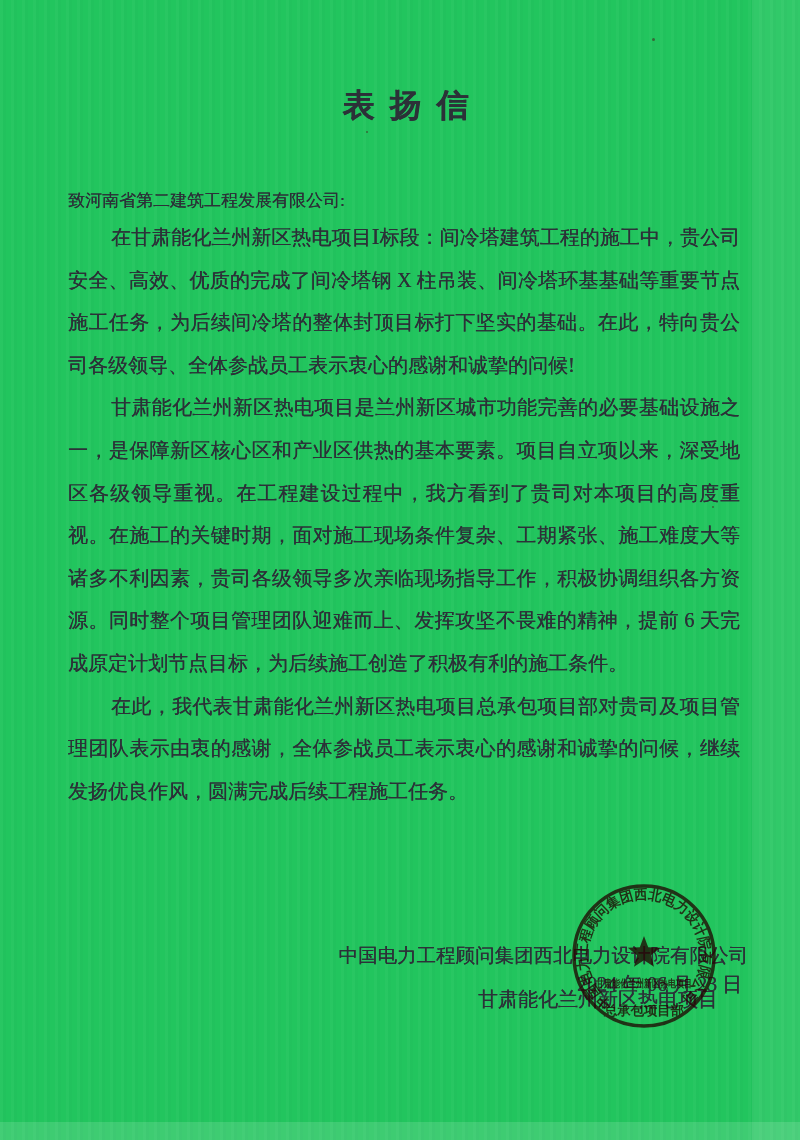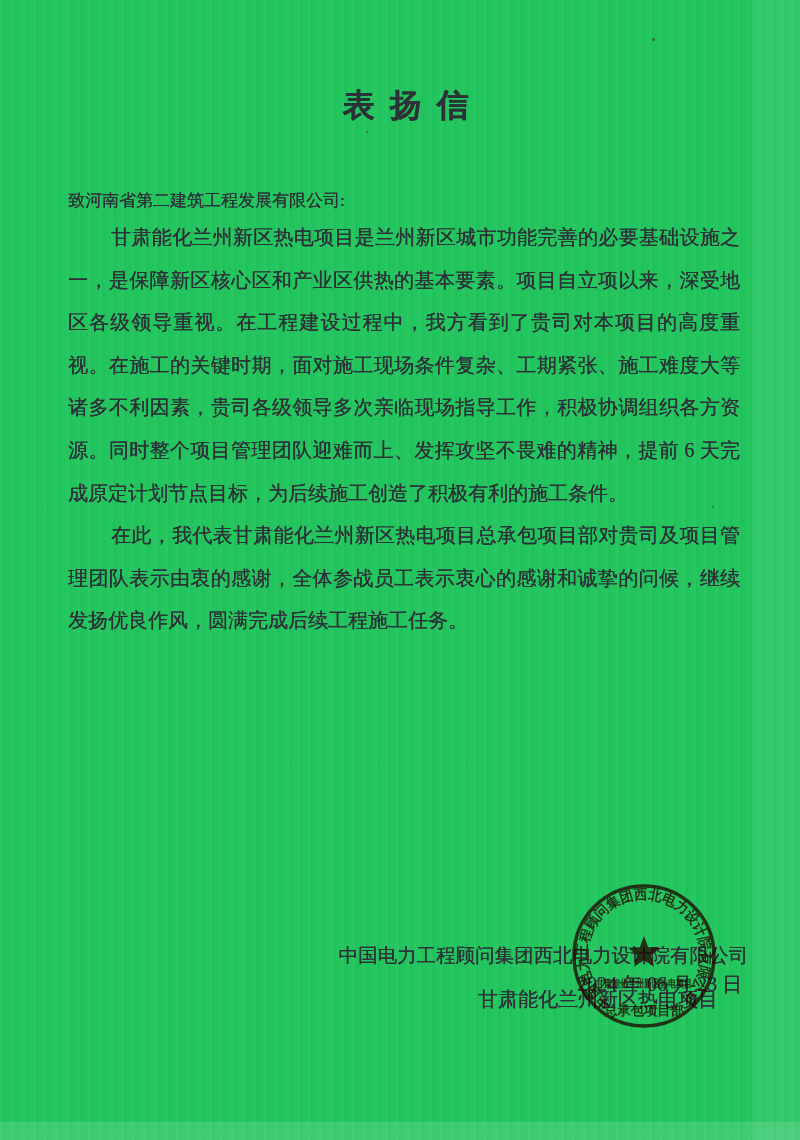--- a/index.html
+++ b/index.html
@@ -85,20 +85,21 @@
   <div class="bottom-light-band"></div>
   <div class="speck s1"></div>
   <div class="speck s2"></div>
   <div class="speck s3"></div>
 
   <div class="title">表扬信</div>
 
   <div class="salutation">致河南省第二建筑工程发展有限公司:</div>
 
   <div class="body-text">
+    <p>在甘肃能化兰州新区热电项目Ⅰ标段：间冷塔建筑工程的施工中，贵公司安全、高效、优质的完成了间冷塔钢 X 柱吊装、间冷塔环基基础等重要节点施工任务，为后续间冷塔的整体封顶目标打下坚实的基础。在此，特向贵公司各级领导、全体参战员工表示衷心的感谢和诚挚的问候!</p>
     <p>甘肃能化兰州新区热电项目是兰州新区城市功能完善的必要基础设施之一，是保障新区核心区和产业区供热的基本要素。项目自立项以来，深受地区各级领导重视。在工程建设过程中，我方看到了贵司对本项目的高度重视。在施工的关键时期，面对施工现场条件复杂、工期紧张、施工难度大等诸多不利因素，贵司各级领导多次亲临现场指导工作，积极协调组织各方资源。同时整个项目管理团队迎难而上、发挥攻坚不畏难的精神，提前 6 天完成原定计划节点目标，为后续施工创造了积极有利的施工条件。</p>
     <p>在此，我代表甘肃能化兰州新区热电项目总承包项目部对贵司及项目管理团队表示由衷的感谢，全体参战员工表示衷心的感谢和诚挚的问候，继续发扬优良作风，圆满完成后续工程施工任务。</p>
   </div>
 
   <div class="sig-line sig-company">中国电力工程顾问集团西北电力设计院有限公司</div>
   <div class="sig-line sig-project">甘肃能化兰州新区热电项目</div>
   <div class="sig-line sig-date">2024 年 06 月 23 日</div>
 
   <svg class="seal" viewBox="0 0 150 150">
     <circle cx="75" cy="75" r="70" fill="none" stroke="#dc1f18" stroke-width="3.5"></circle>

